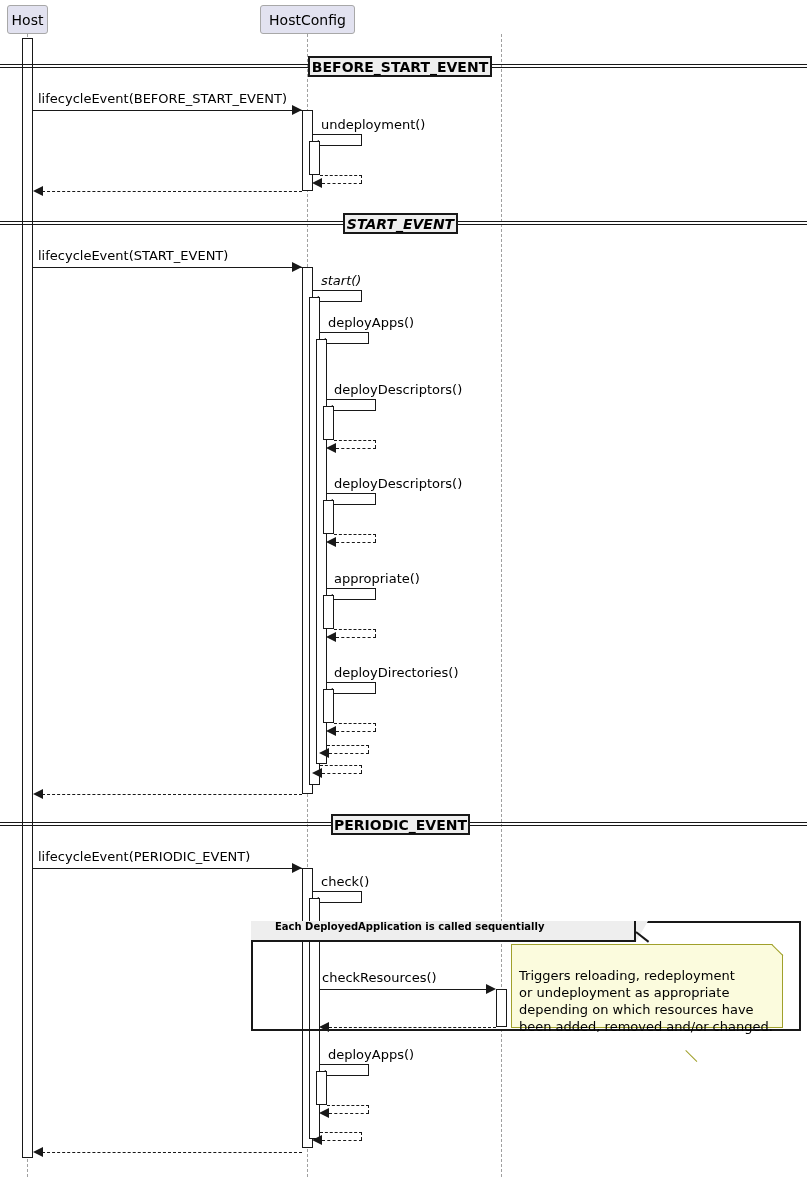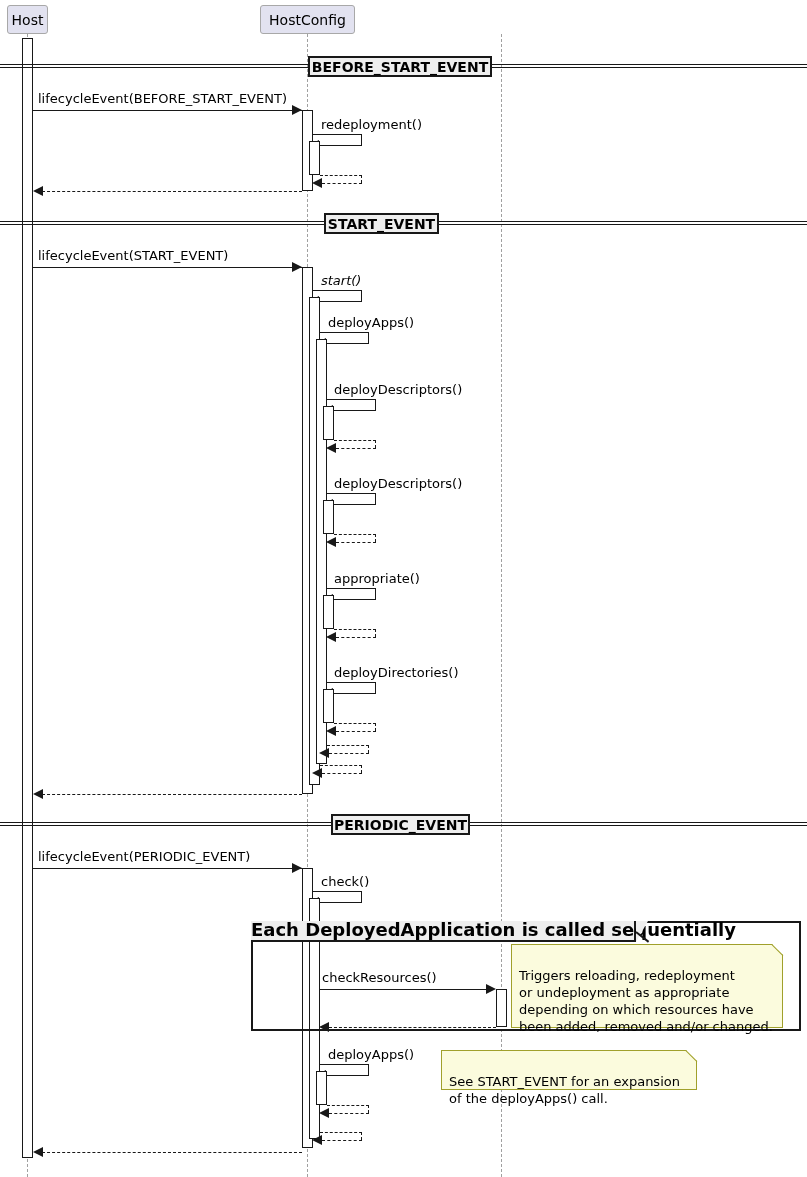--- a/index.html
+++ b/index.html
@@ -116,26 +116,26 @@
     box-sizing: border-box;
     border: 2px solid #181818;
     background: transparent;
   }
   .group-tab {
     position: absolute;
     box-sizing: border-box;
     background: #EEEEEE;
     border-right: 2px solid #181818;
     border-bottom: 2px solid #181818;
-    font-size: 18px;
+    font-size: 10px;
     font-weight: bold;
     color: #000000;
     display: flex;
-    align-items: flex-end;
-    padding-left: 0;
+    align-items: flex-start;
+    padding-left: 24px;
     white-space: nowrap;
   }
   .group-tab-notch {
     position: absolute;
     width: 0;
     height: 0;
   }
 
   
   .note {
@@ -188,38 +188,38 @@
   <div class="divider-box" style="left:308px; top:56px; width:184px; height:21px;">
     <span>BEFORE_START_EVENT</span>
   </div>
 
   <div class="msg-label" style="left:38px; top:92px;">lifecycleEvent(BEFORE_START_EVENT)</div>
   <div class="msg-line" style="left:33px; top:110px; width:269px;"></div>
   <div class="arrowhead right" style="left:292px; top:105px;"></div>
 
   <div class="activation" style="left:302px; top:110px; width:11px; height:81px;"></div>
 
-  <div class="msg-label" style="left:321px; top:118px;">redeployment()</div>
+  <div class="msg-label" style="left:321px; top:118px;">undeployment()</div>
   <div class="msg-line" style="left:313px; top:134px; width:49px;"></div>
   <div class="msg-vert" style="left:361px; top:134px; height:11px;"></div>
   <div class="msg-line" style="left:319px; top:145px; width:43px;"></div>
   <div class="arrowhead left" style="left:309px; top:140px;"></div>
 
   <div class="activation" style="left:309px; top:141px; width:11px; height:34px;"></div>
 
   <div class="msg-line dotted" style="left:320px; top:175px; width:42px;"></div>
   <div class="msg-vert dotted" style="left:361px; top:175px; height:8px;"></div>
   <div class="msg-line dotted" style="left:322px; top:183px; width:40px;"></div>
   <div class="arrowhead left" style="left:312px; top:178px;"></div>
 
   <div class="msg-line dotted" style="left:42px; top:191px; width:260px;"></div>
   <div class="arrowhead left" style="left:33px; top:186px;"></div>
 
   <div class="divider-rule" style="top:221px;"></div>
-  <div class="divider-box" style="left:324px; top:213px; width:115px; height:21px;">
+  <div class="divider-box" style="left:343px; top:213px; width:115px; height:21px;font-style:italic;">
     <span>START_EVENT</span>
   </div>
 
   <div class="msg-label" style="left:38px; top:249px;">lifecycleEvent(START_EVENT)</div>
   <div class="msg-line" style="left:33px; top:267px; width:269px;"></div>
   <div class="arrowhead right" style="left:292px; top:262px;"></div>
 
   <div class="activation" style="left:302px; top:267px; width:11px; height:527px;"></div>
 
   <div class="msg-label" style="left:321px; top:274px;font-style:italic;">start()</div>
@@ -340,24 +340,20 @@
   <div class="note-fold-edge" style="left:772px; top:944px;"></div>
 
   <div class="msg-label" style="left:328px; top:1048px;">deployApps()</div>
   <div class="msg-line" style="left:320px; top:1064px; width:49px;"></div>
   <div class="msg-vert" style="left:368px; top:1064px; height:11px;"></div>
   <div class="msg-line" style="left:326px; top:1075px; width:43px;"></div>
   <div class="arrowhead left" style="left:316px; top:1070px;"></div>
 
   <div class="activation" style="left:316px; top:1071px; width:11px; height:34px;"></div>
 
-  <div class="note" style="left:441px; top:1050px; width:256px; height:40px;">
-    <span>See START_EVENT for an expansion
-of the deployApps() call.</span>
-  </div>
   <div class="note-fold" style="left:686px; top:1050px;"></div>
   <div class="note-fold-edge" style="left:686px; top:1050px;"></div>
 
   <div class="msg-line dotted" style="left:327px; top:1105px; width:42px;"></div>
   <div class="msg-vert dotted" style="left:368px; top:1105px; height:8px;"></div>
   <div class="msg-line dotted" style="left:329px; top:1113px; width:40px;"></div>
   <div class="arrowhead left" style="left:319px; top:1108px;"></div>
 
   <div class="msg-line dotted" style="left:320px; top:1132px; width:42px;"></div>
   <div class="msg-vert dotted" style="left:361px; top:1132px; height:8px;"></div>

